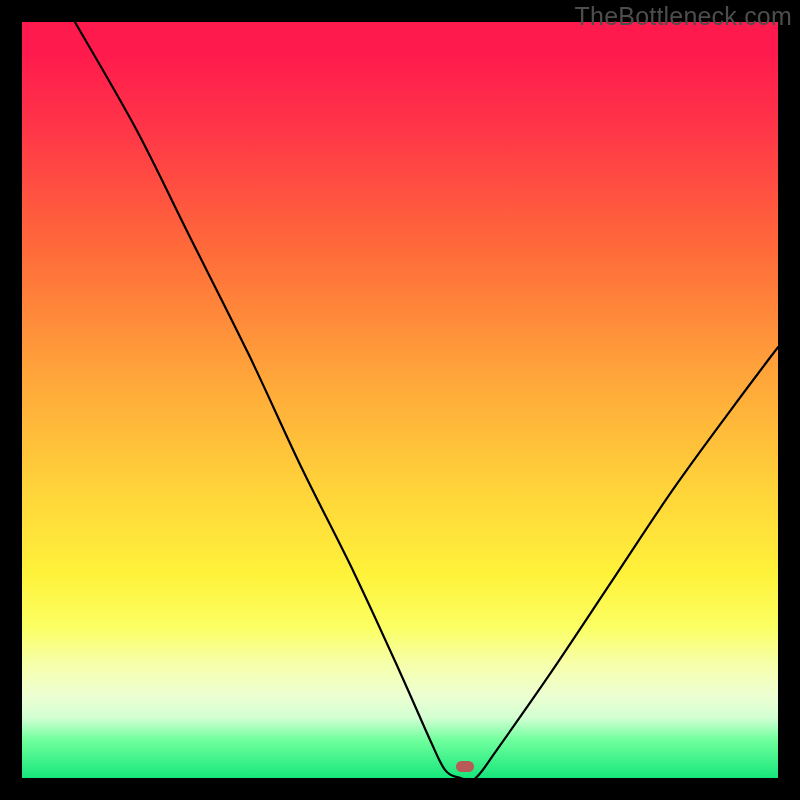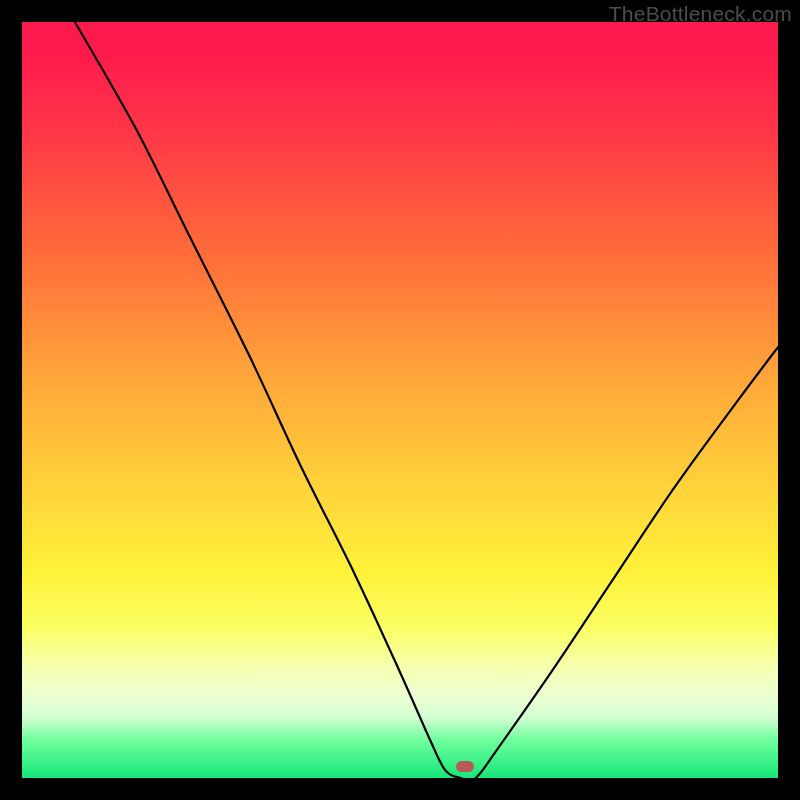--- a/index.html
+++ b/index.html
@@ -40,21 +40,21 @@
       #d3ffd3 92%,
       #6fff9d 95%,
       #16e67a 100%
     );
   }
   .watermark {
     position: absolute;
     top: 2px;
     right: 8px;
     color: #4d4d4d;
-    font-size: 21px;
+    font-size: 25px;
     font-weight: 500;
     letter-spacing: 0.2px;
     margin-left: 34px;
   }
   svg.curve {
     position: absolute;
     left: 0;
     top: 0;
     width: 756px;
     height: 756px;

